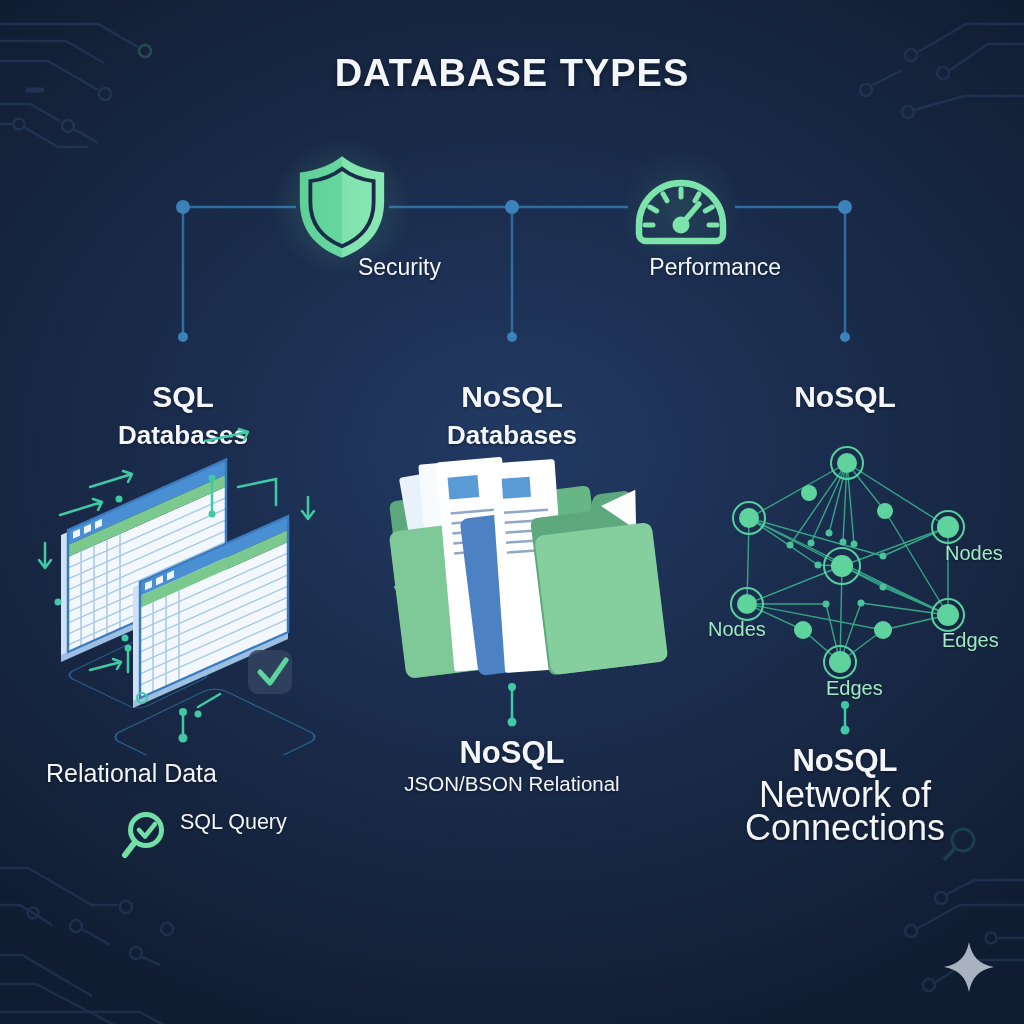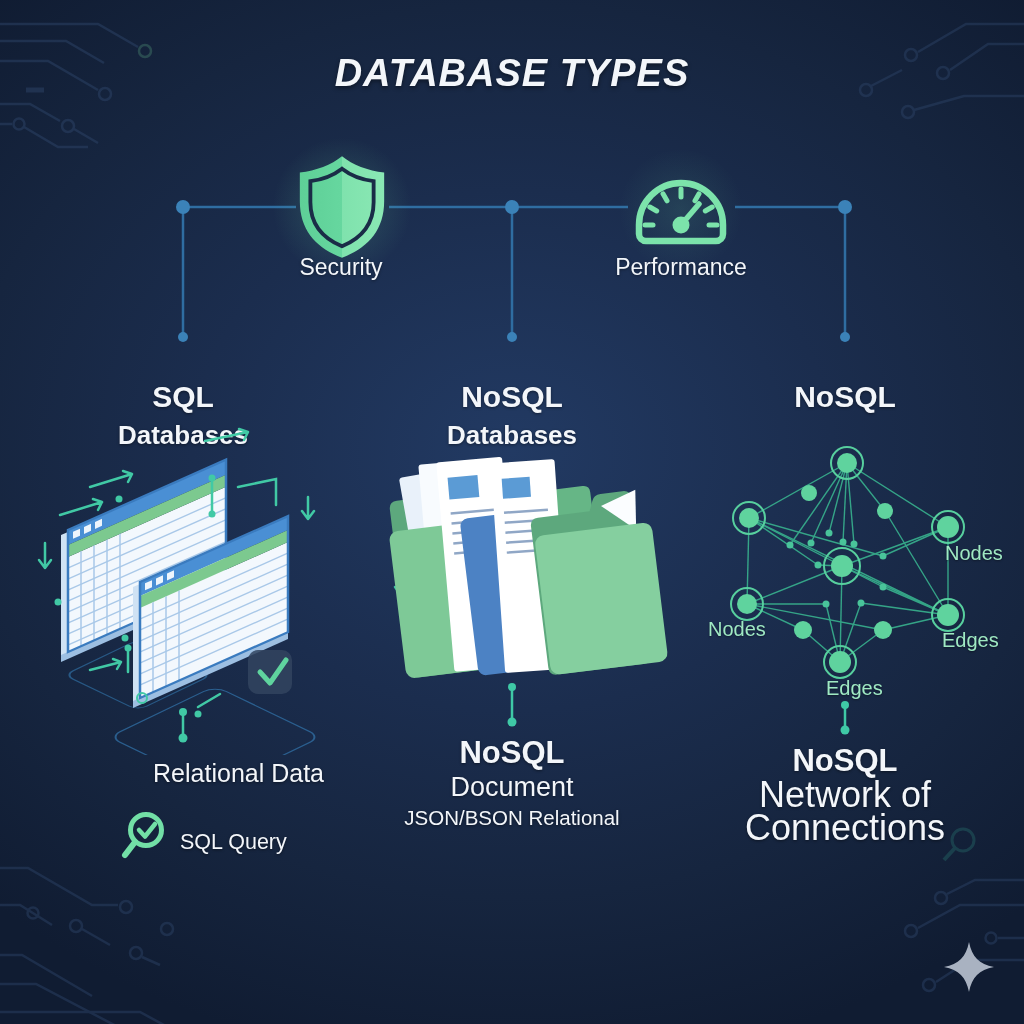--- a/index.html
+++ b/index.html
@@ -6,24 +6,24 @@
   .canvas{
     position:relative;width:1024px;height:1024px;overflow:hidden;
     font-family:"Liberation Sans", sans-serif;
     background:
       radial-gradient(ellipse 760px 620px at 50% 44%, #223a63 0%, #1b2d4e 42%, #16253f 72%, #101c32 100%);
   }
   .abs{position:absolute;}
   .title{
     left:0;top:52px;width:1024px;text-align:center;
     font-size:38px;line-height:42px;font-weight:700;letter-spacing:1px;
-    color:#f3f6fa;text-shadow:0 2px 4px rgba(0,0,0,.45);font-style:italic;
+    color:#f3f6fa;text-shadow:0 2px 4px rgba(0,0,0,.45);
   }
   .feat-label{
-    top:253px;width:200px;text-align:center;font-size:23px;line-height:28px;
+    top:253px;width:200px;text-align:right;font-size:23px;line-height:28px;
     color:#f3f6fa;text-shadow:0 1px 3px rgba(0,0,0,.4);
   }
   .colhead{width:280px;text-align:center;color:#f3f6fa;text-shadow:0 1px 3px rgba(0,0,0,.45);}
   .colhead .l1{font-size:30px;line-height:34px;font-weight:700;margin-top:32px;}
   .colhead .l2{font-size:26px;line-height:30px;margin-top:6px;font-weight:700;}
   .caption{width:300px;text-align:center;color:#f3f6fa;text-shadow:0 1px 3px rgba(0,0,0,.45);}
   .caption .c1b{font-size:31px;line-height:34px;font-weight:700;}
   .caption .c2{font-size:27px;line-height:34px;font-weight:400;}
   .caption .c3{font-size:20.5px;line-height:28px;font-weight:400;}
   .caption .c3b{font-size:36px;line-height:33px;font-weight:400;}
@@ -388,34 +388,33 @@
       <path d="M155,280 V305" stroke="#3fc9a6" stroke-width="2.5"></path>
       <circle cx="155" cy="280" r="4" fill="#3fc9a6"></circle>
         <circle cx="155" cy="305" r="4.5" fill="#3fc9a6"></circle>
     </g>
   </svg>
   <div class="abs graph-label" style="left:945px;top:543px">Nodes</div>
   <div class="abs graph-label" style="left:708px;top:619px">Nodes</div>
   <div class="abs graph-label" style="left:942px;top:630px">Edges</div>
   <div class="abs graph-label" style="left:826px;top:678px">Edges</div>
 
-  <div class="abs cap-single" style="left:24px;top:760px;width:300px;text-align:right">Relational Data</div>
+  <div class="abs cap-single" style="left:46px;top:760px;width:300px;text-align:left">Relational Data</div>
 
   <svg class="abs" style="left:120px;top:808px" width="54" height="58" viewBox="0 0 54 58">
     <g stroke="#72dfa6" fill="none" stroke-linecap="round" stroke-linejoin="round">
       <circle cx="26" cy="22" r="15.5" stroke-width="5"></circle>
       <path d="M15,34 L5,47" stroke-width="6"></path>
       <path d="M19,22 L25,28.5 L35,16" stroke-width="4.5"></path>
     </g>
   </svg>
-  <div class="abs query-label" style="left:180px;top:828px">SQL Query</div>
+  <div class="abs query-label" style="left:180px;top:808px">SQL Query</div>
 
   <div class="abs caption" style="left:362px;top:736px">
     <div class="c1b">NoSQL</div>
-    <div class="c2">Document</div>
     <div class="c3">JSON/BSON Relational</div>
   </div>
 
   <div class="abs caption" style="left:695px;top:744px">
     <div class="c1b">NoSQL</div>
     <div class="c3b">Network of</div>
     <div class="c3b">Connections</div>
   </div>
 
   <svg class="abs" style="left:940px;top:938px" width="58" height="58" viewBox="0 0 58 58">

